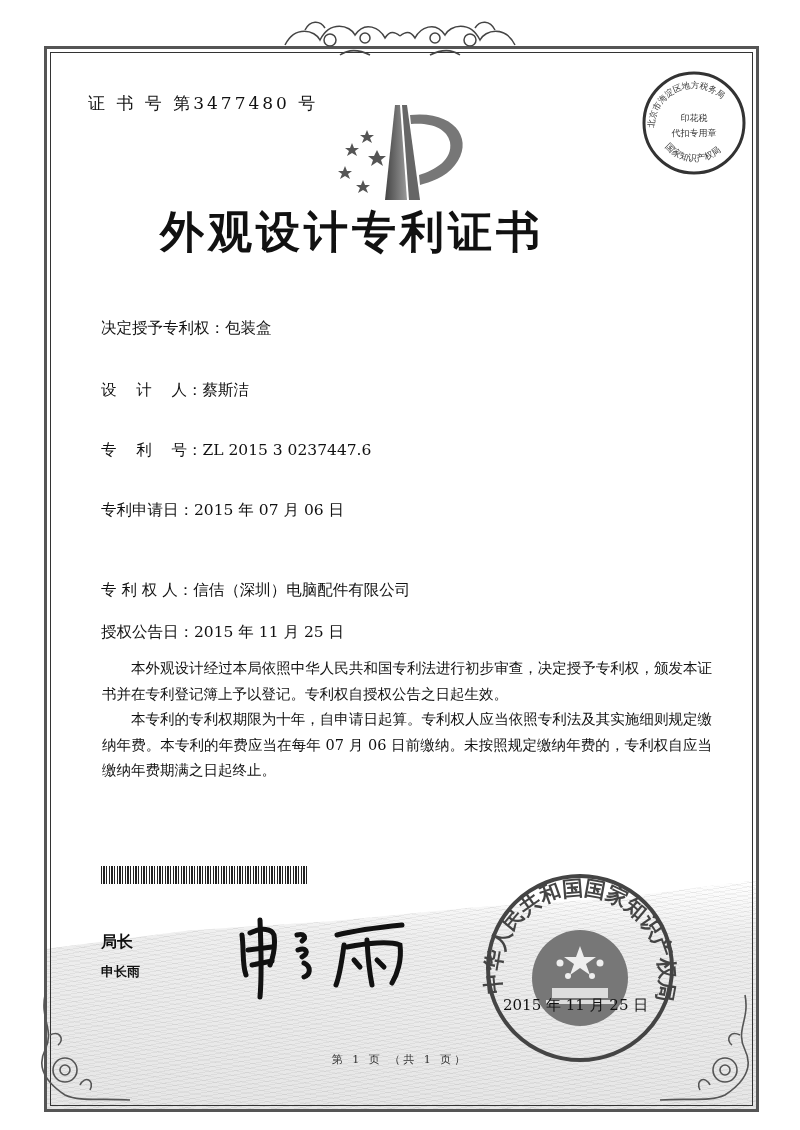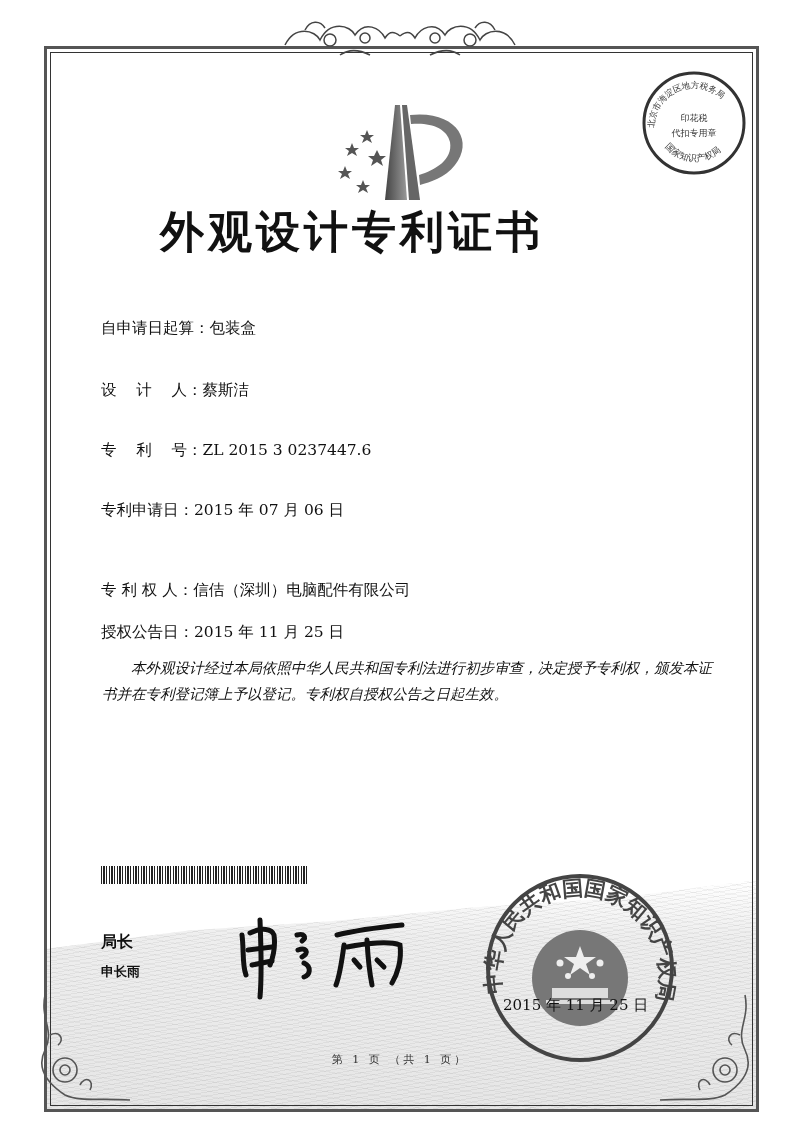--- a/index.html
+++ b/index.html
@@ -22,21 +22,21 @@
 
   .cert-no{position:absolute;left:88px;top:92px;font-size:17px;letter-spacing:3px;}
   .emblem{position:absolute;left:335px;top:100px;width:150px;height:105px;}
   .tax-seal{position:absolute;left:640px;top:68px;width:108px;height:110px;}
   .title{position:absolute;left:0;width:704px;top:203px;text-align:center;font-size:44px;font-weight:bold;letter-spacing:4px;font-family:"DejaVu Serif","Liberation Serif",serif;}
 
   .field{position:absolute;left:101px;font-size:15.5px;white-space:pre;}
   .field .lbl{display:inline-block;}
   .f1{top:318px;} .f2{top:380px;text-align:right;} .f3{top:440px;} .f4{top:500px;} .f5{top:580px;} .f6{top:622px;text-align:center;}
 
-  .body-text{position:absolute;left:102px;top:656px;width:610px;font-size:14.5px;line-height:25.6px;text-align:justify;font-style:italic;}
+  .body-text{position:absolute;left:102px;top:656px;width:610px;font-size:14.5px;line-height:25.6px;text-align:justify;}
   .body-text p{margin:0;text-indent:2em;}
 
   .barcode{position:absolute;left:101px;top:866px;width:208px;height:18px;
     background:repeating-linear-gradient(90deg,#222 0 1px,#fff 1px 2px,#222 2px 4px,#fff 4px 5px,#222 5px 6px,#fff 6px 8px);}
   .director-title{position:absolute;left:101px;top:932px;font-size:16px;font-family:"DejaVu Sans","Liberation Sans",sans-serif;font-weight:bold;}
   .director-name{position:absolute;left:101px;top:963px;font-size:13px;font-family:"DejaVu Sans","Liberation Sans",sans-serif;font-weight:bold;}
   .signature{position:absolute;left:232px;top:905px;width:180px;height:95px;}
   .sipo-seal{position:absolute;left:480px;top:868px;width:200px;height:200px;}
   .seal-date{position:absolute;left:503px;top:996px;font-size:15px;letter-spacing:0px;}
   .page-no{position:absolute;left:0;width:800px;text-align:center;top:1052px;font-size:11px;letter-spacing:3px;color:#333;}
@@ -76,20 +76,21 @@
   <svg class="corner br" viewBox="0 0 110 120">
     <g fill="none" stroke="#555" stroke-width="1.6">
       <path d="M95 5 C100 30,85 40,95 60 C105 80,90 95,75 105 C60 112,40 108,10 110"></path>
       <circle cx="75" cy="80" r="12"></circle>
         <circle cx="75" cy="80" r="5"></circle>
       <path d="M90 45 C80 40,75 50,82 55"></path>
         <path d="M60 95 C55 85,45 90,50 100"></path>
     </g>
   </svg>
 
+  <div class="cert-no">证 书 号 第3477480 号</div>
 
   <svg class="emblem" viewBox="0 0 150 105">
     <defs>
       <linearGradient id="g1" x1="0" x2="1">
           <stop offset="0" stop-color="#444"></stop>
           <stop offset="1" stop-color="#999"></stop>
         </linearGradient>
     </defs>
     <polygon points="60,5 65,5 72,100 50,100" fill="url(#g1)"></polygon>
     <polygon points="67,5 72,5 85,100 74,100" fill="#666"></polygon>
@@ -112,29 +113,30 @@
           <path id="arc1" d="M14 60 A40 40 0 1 1 94 60"></path>
           <path id="arc2" d="M20 70 A38 38 0 0 0 90 70"></path>
         </defs>
       <text font-size="8.5" fill="#333"><textPath href="#arc1">北京市海淀区地方税务局</textPath></text>
       <text font-size="9" fill="#333"><textPath href="#arc2" startOffset="10">国家知识产权局</textPath></text>
     </svg>
   </div>
 
   <div class="title">外观设计专利证书</div>
 
-  <div class="field f1"><span class="lbl">自申请日起算：</span><span>包装盒</span></div>
+  <div class="field f1"><span class="lbl">决定授予专利权：</span><span>包装盒</span></div>
   <div class="field f2"><span class="lbl">设    计    人：</span><span>蔡斯洁</span></div>
   <div class="field f3"><span class="lbl">专    利    号：</span><span>ZL 2015 3 0237447.6</span></div>
   <div class="field f4"><span class="lbl">专利申请日：</span><span>2015 年 07 月 06 日</span></div>
   <div class="field f5"><span class="lbl">专 利 权 人：</span><span>信佶（深圳）电脑配件有限公司</span></div>
   <div class="field f6"><span class="lbl">授权公告日：</span><span>2015 年 11 月 25 日</span></div>
 
   <div class="body-text">
     <p>本外观设计经过本局依照中华人民共和国专利法进行初步审查，决定授予专利权，颁发本证书并在专利登记簿上予以登记。专利权自授权公告之日起生效。</p>
+    <p>本专利的专利权期限为十年，自申请日起算。专利权人应当依照专利法及其实施细则规定缴纳年费。本专利的年费应当在每年 07 月 06 日前缴纳。未按照规定缴纳年费的，专利权自应当缴纳年费期满之日起终止。</p>
   </div>
 
   <div class="barcode"></div>
 
   <div class="director-title">局长</div>
   <div class="director-name">申长雨</div>
 
   <svg class="signature" viewBox="0 0 180 95">
     <g fill="none" stroke="#111" stroke-width="5" stroke-linecap="round">
       <path d="M10 30 C12 45,10 60,14 70"></path>

